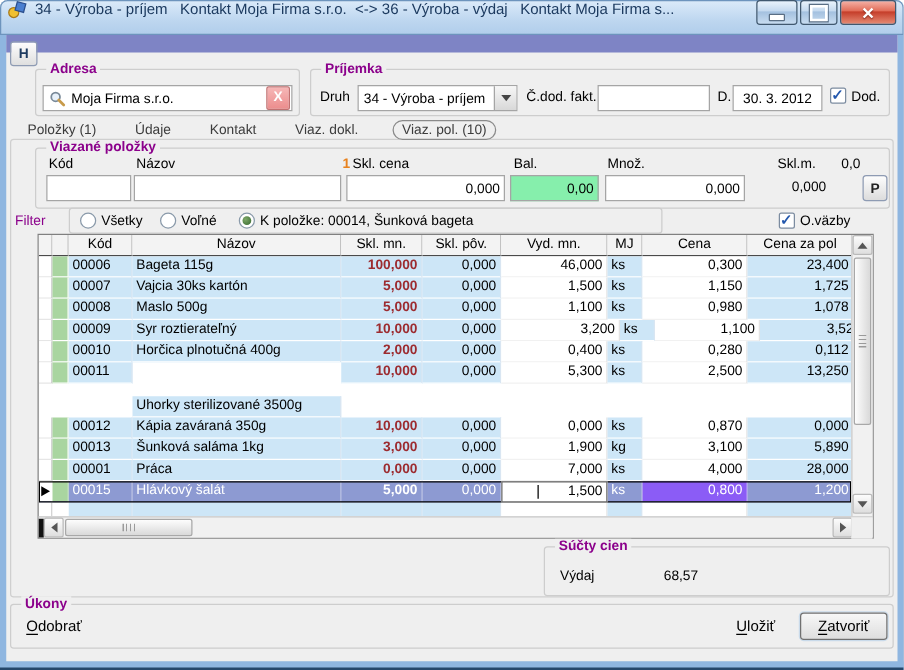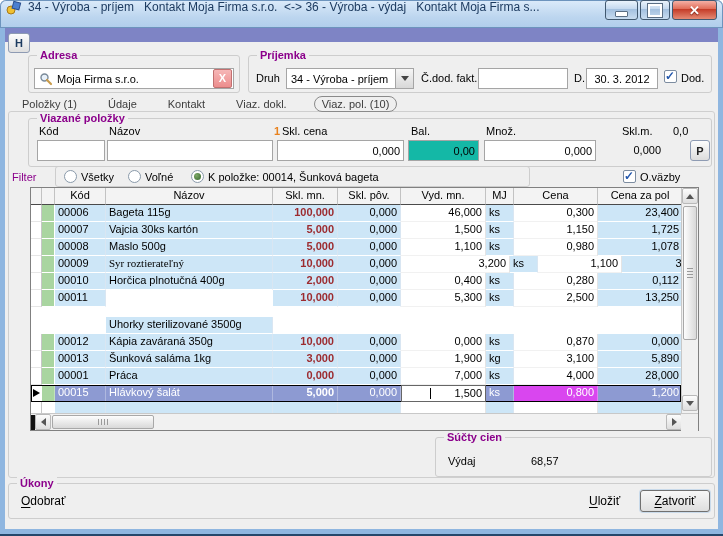--- a/index.html
+++ b/index.html
@@ -32,21 +32,21 @@
          background:linear-gradient(#fdfdfd,#dfdfdf);border:1px solid #8e9bb3;border-radius:3px;
          font-size:11px;font-weight:bold;color:#1d3b60;display:flex;align-items:center;justify-content:center;}
   
   .gbox{position:absolute;border:1px solid #cdcdcd;border-radius:3px;box-sizing:border-box;}
   .glabel{position:absolute;top:-7px;left:8px;background:#efefef;padding:0 3px;
           font-size:11px;font-weight:bold;color:var(--group-label,#8b008b);line-height:13px;}
   .flabel{font-size:11px;color:#000;}
   .tinput{height:21px;border:1px solid #a5a5a5;background:#fff;font-size:11px;padding:0 3px;
           box-sizing:border-box;outline:none;}
   .tinput.num{text-align:right;}
-  .tinput.dis{background:#14b8a6;}
+  .tinput.dis{background:#86efac;}
   
   .addr-field{position:absolute;left:34px;top:68px;width:200px;height:21px;background:#fff;
               border:1px solid #a5a5a5;box-sizing:border-box;display:flex;align-items:center;}
   .addr-field input{border:none;flex:1;font-size:11px;outline:none;padding:0;}
   .addr-x{width:17px;height:17px;margin:0 1px;border:1px solid #c27070;border-radius:2px;
           background:linear-gradient(#f6b7b7,#ec8d8d);color:#fff;font-size:11px;font-weight:bold;
           display:flex;align-items:center;justify-content:center;line-height:1;}
   
   .dropdown{position:absolute;height:21px;background:#fff;border:1px solid #a5a5a5;box-sizing:border-box;
             display:flex;align-items:center;}
@@ -90,21 +90,21 @@
   .cell.right{text-align:right;}
   .c-red{color:var(--value-red,#9c2b2f);font-weight:bold;}
   .c-white{background:#fff;border-right:1px solid #e4e4e4;border-bottom:1px solid #f1f1f1;}
   .cell-sel{background:#fff;border-right:1px solid #c6c6c6;border-bottom:1px solid #e6e6e6;padding:0;
             display:flex;align-items:center;justify-content:center;}
   .cell-green{background:var(--indicator-green,#a9d5a0);border-right:1px solid #fff;border-bottom:1px solid #fff;padding:0;}
   .grid-row.sel .cell{background:var(--row-selected,#8d9ad2);color:#fff;
                       border-right-color:rgba(255,255,255,.3);border-bottom-color:var(--row-selected,#8d9ad2);}
   .grid-row.sel .cell-sel{background:#fff;}
   .grid-row.sel .cell-green{background:var(--indicator-green,#a9d5a0);}
-  .grid-row.sel .c-white{background:#d946ef;}
+  .grid-row.sel .c-white{background:#8b5cf6;}
   .grid-row.sel .cell.edit{background:#fff;color:#000;position:relative;border:1px solid #666;}
   .cell.edit::before{content:"";position:absolute;left:34%;top:2px;bottom:2px;width:1px;background:#000;}
   .grid-row.empty .cell-green{background:#fff;}
   .row-marker{width:0;height:0;border-left:7px solid #000;border-top:4px solid transparent;border-bottom:4px solid transparent;}
   
   .vscroll{width:17px;background:#f1f1f1;border-left:1px solid #c8c8c8;box-sizing:border-box;position:relative;}
   .sbtn{position:absolute;left:0;width:16px;height:16px;background:linear-gradient(#fcfcfc,#dedede);
         border:1px solid #b9b9b9;border-radius:2px;box-sizing:border-box;
         display:flex;align-items:center;justify-content:center;}
   .tri-up{width:0;height:0;border-left:4px solid transparent;border-right:4px solid transparent;border-bottom:5px solid #555;}
@@ -276,24 +276,24 @@
               <div class="cell right " style="width: 63px;">0,000</div>
               <div class="cell right c-white" style="width: 85px;">1,100</div>
               <div class="cell " style="width: 28px;">ks</div>
               <div class="cell right c-white" style="width: 84px;">0,980</div>
               <div class="cell right " style="width: 85px;">1,078</div>
             </div>
             <div class="grid-row">
               <div class="cell cell-sel" style="width: 11px;"></div>
               <div class="cell cell-green" style="width: 13px;"></div>
               <div class="cell " style="width: 51px;">00009</div>
-              <div class="cell " style="width: 167px; font-family: Liberation Serif, serif;">Syr roztierateľný</div>
+              <div class="cell " style="width: 167px;">Syr roztierateľný</div>
               <div class="cell right c-red" style="width: 65px;">10,000</div>
               <div class="cell right " style="width: 63px;">0,000</div>
-              <div class="cell right c-white" style="width: 109px; padding-left: 44px;">3,200</div>
+              <div class="cell right c-white" style="width: 95px; padding-left: 44px;">3,200</div>
               <div class="cell " style="width: 28px;">ks</div>
               <div class="cell right c-white" style="width: 84px;">1,100</div>
               <div class="cell right " style="width: 85px;">3,520</div>
             </div>
             <div class="grid-row">
               <div class="cell cell-sel" style="width: 11px;"></div>
               <div class="cell cell-green" style="width: 13px;"></div>
               <div class="cell " style="width: 51px;">00010</div>
               <div class="cell " style="width: 167px;">Horčica plnotučná 400g</div>
               <div class="cell right c-red" style="width: 65px;">2,000</div>

